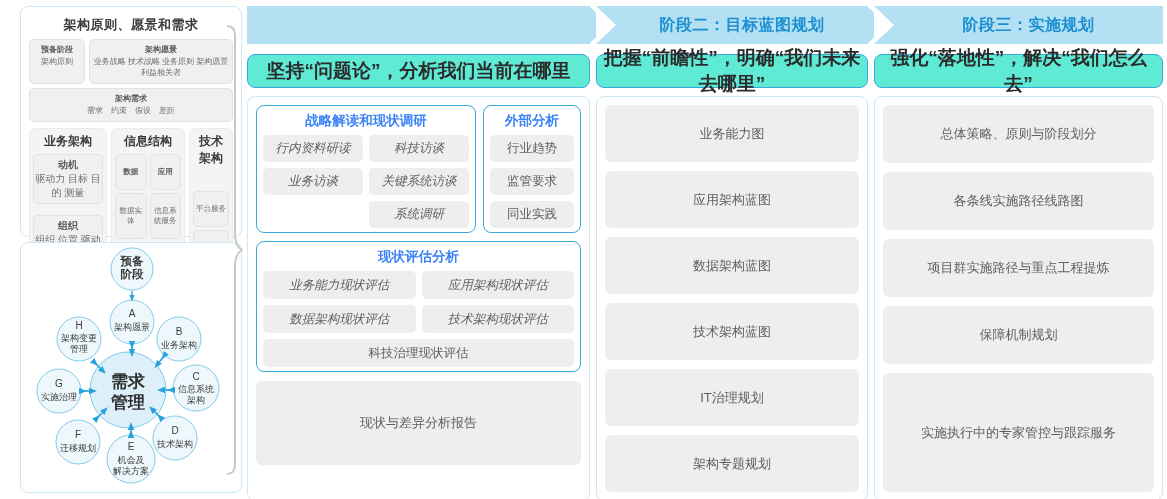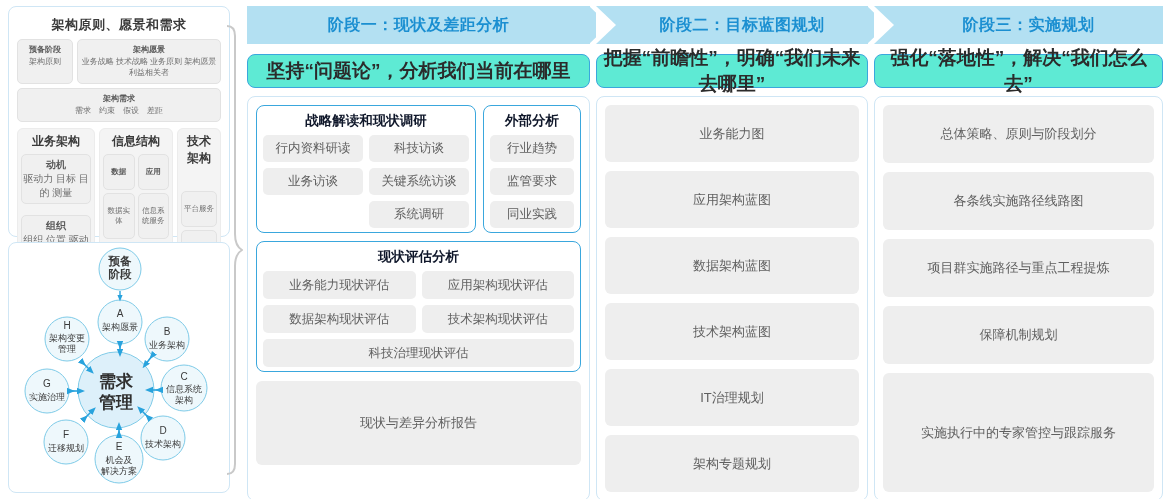--- a/index.html
+++ b/index.html
@@ -5,21 +5,21 @@
   * { box-sizing: border-box; margin: 0; padding: 0; }
   html, body {
     width: 1167px; height: 499px;
     background: #ffffff;
     font-family: "Liberation Sans", "DejaVu Sans", sans-serif;
     overflow: hidden;
   }
   #root { position: relative; width: 1167px; height: 499px; }
 
   
-  #left-panel { position: absolute; left: 8px; top: 6px; width: 222px; height: 466px; }
+  #left-panel { position: absolute; left: 20px; top: 6px; width: 222px; height: 466px; }
 
   .lp-card {
     position: absolute; left: 0; width: 222px;
     border: 1px solid #cfe6f5; border-radius: 8px;
     background: #ffffff;
   }
   #togaf-card { top: 0; height: 231px; padding: 6px; }
   #adm-card   { top: 236px; height: 251px; }
 
   .togaf-title {
@@ -96,28 +96,28 @@
   #phase1 .phase-body { height: 405px; }
   #phase2 .phase-body { height: 405px; display:flex; flex-direction:column; gap:9px; }
   #phase3 .phase-body { height: 405px; display:flex; flex-direction:column; gap:9px; }
 
   
   .p1-top { display: flex; gap: 7px; }
   .p1-panel { border: 1.4px solid #3aa7dd; border-radius: 8px; padding: 6px 6px 4px; }
   #p1-strategy { flex: 1; }
   #p1-external { width: 98px; }
   .p1-panel-title {
-    text-align: center; font-weight: bold; font-size: 13.5px; color: #0f172a; padding-bottom: 5px;
+    text-align: center; font-weight: bold; font-size: 13.5px; color: #3b82f6; padding-bottom: 5px;
   }
   .chip {
     background: #eeeeee; border-radius: 5px; color: #5f5f5f; font-size: 12.5px;
     display: flex; align-items: center; justify-content: center; height: 27px;
     text-align: center;
   }
-  .chip-grid2 { display: grid; grid-template-columns: 1fr 1fr; gap: 6px; }
+  .chip-grid2 { display: grid; grid-template-columns: 1fr 1fr; gap: 6px; font-style: italic; }
   .chip-col { display: flex; flex-direction: column; gap: 6px; }
 
   #p1-assess { margin-top: 8px; }
   #p1-assess .chip { height: 28px; }
   .assess-stack { display: flex; flex-direction: column; gap: 6px; }
 
   #p1-report {
     margin-top: 9px; background: #eeeeee; border-radius: 6px; height: 84px;
     display: flex; align-items: center; justify-content: center;
     color: #5f5f5f; font-size: 13px;
@@ -284,21 +284,20 @@
       </svg>
     </div>
   </div>
 
   <svg id="brace" viewBox="0 0 18 452">
     <path d="M2,2 Q10,2 10,12 L10,210 Q10,222 17,226 Q10,230 10,242 L10,440 Q10,450 2,450" fill="none" stroke="#c9c9c9" stroke-width="2"></path>
   </svg>
 
   <div class="phase" id="phase1">
     <div class="phase-head">
-      <span class="ph-text">阶段一：现状及差距分析</span>
       <svg class="ph-notch" viewBox="0 0 20 38" preserveAspectRatio="none">
         <path d="M0,0 L20,19 L0,38 Z" fill="#b3e0f2"></path>
       </svg>
     </div>
     <div class="phase-sub">坚持“问题论”，分析我们当前在哪里</div>
 
     <div class="phase-body">
       <div class="p1-top">
 
         <div class="p1-panel" id="p1-strategy">

